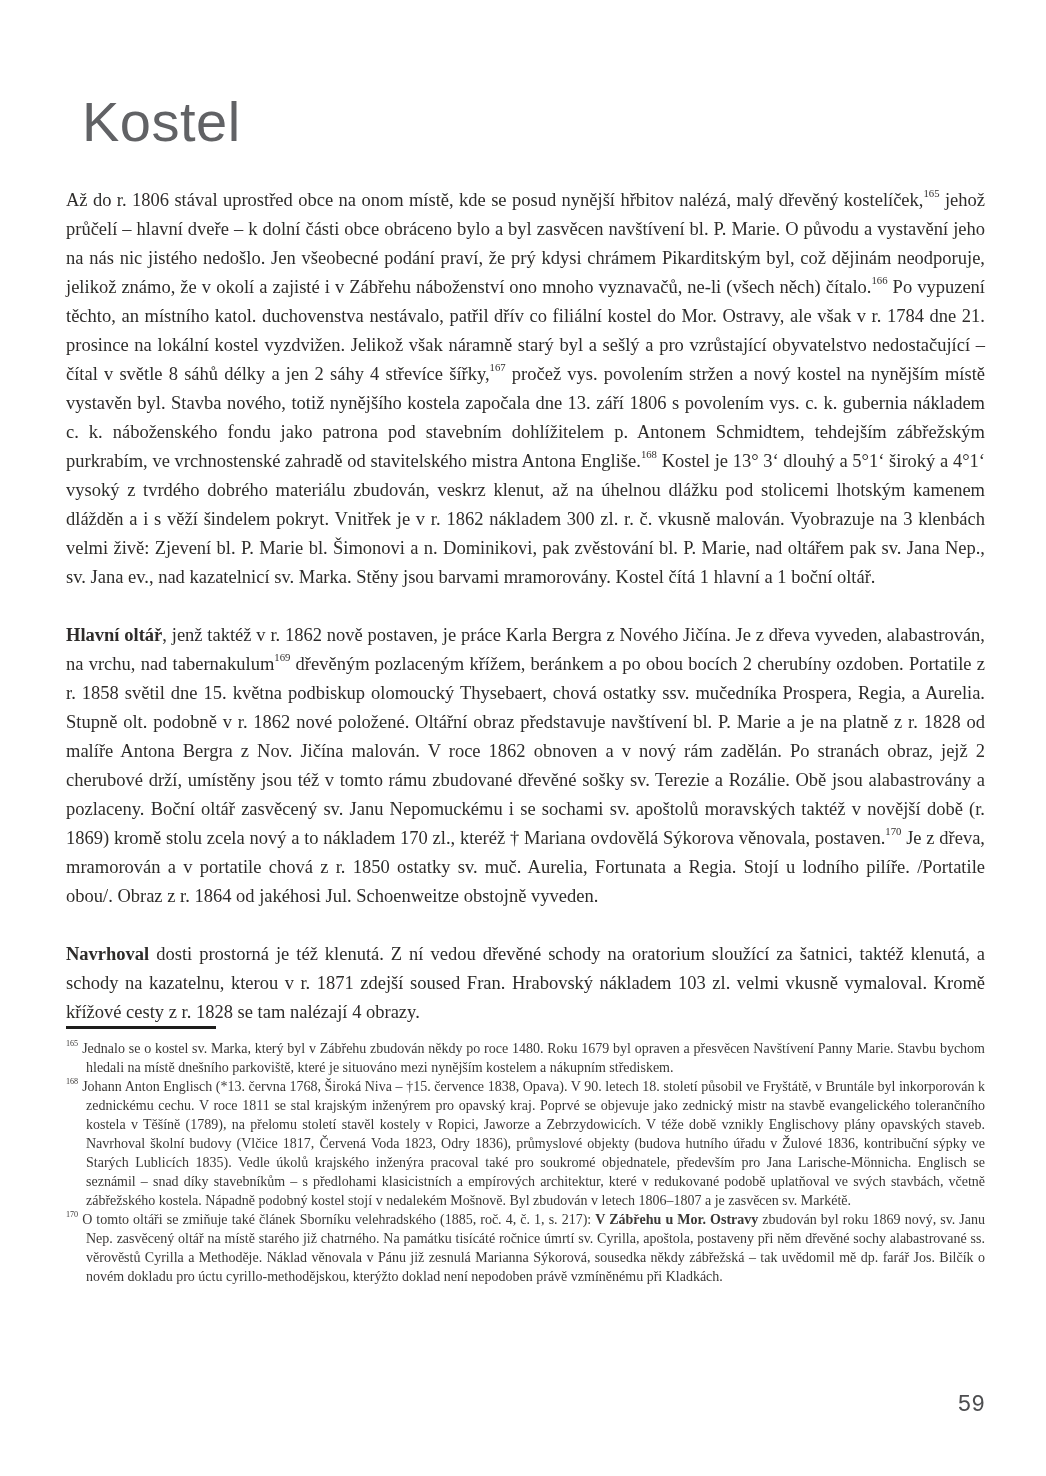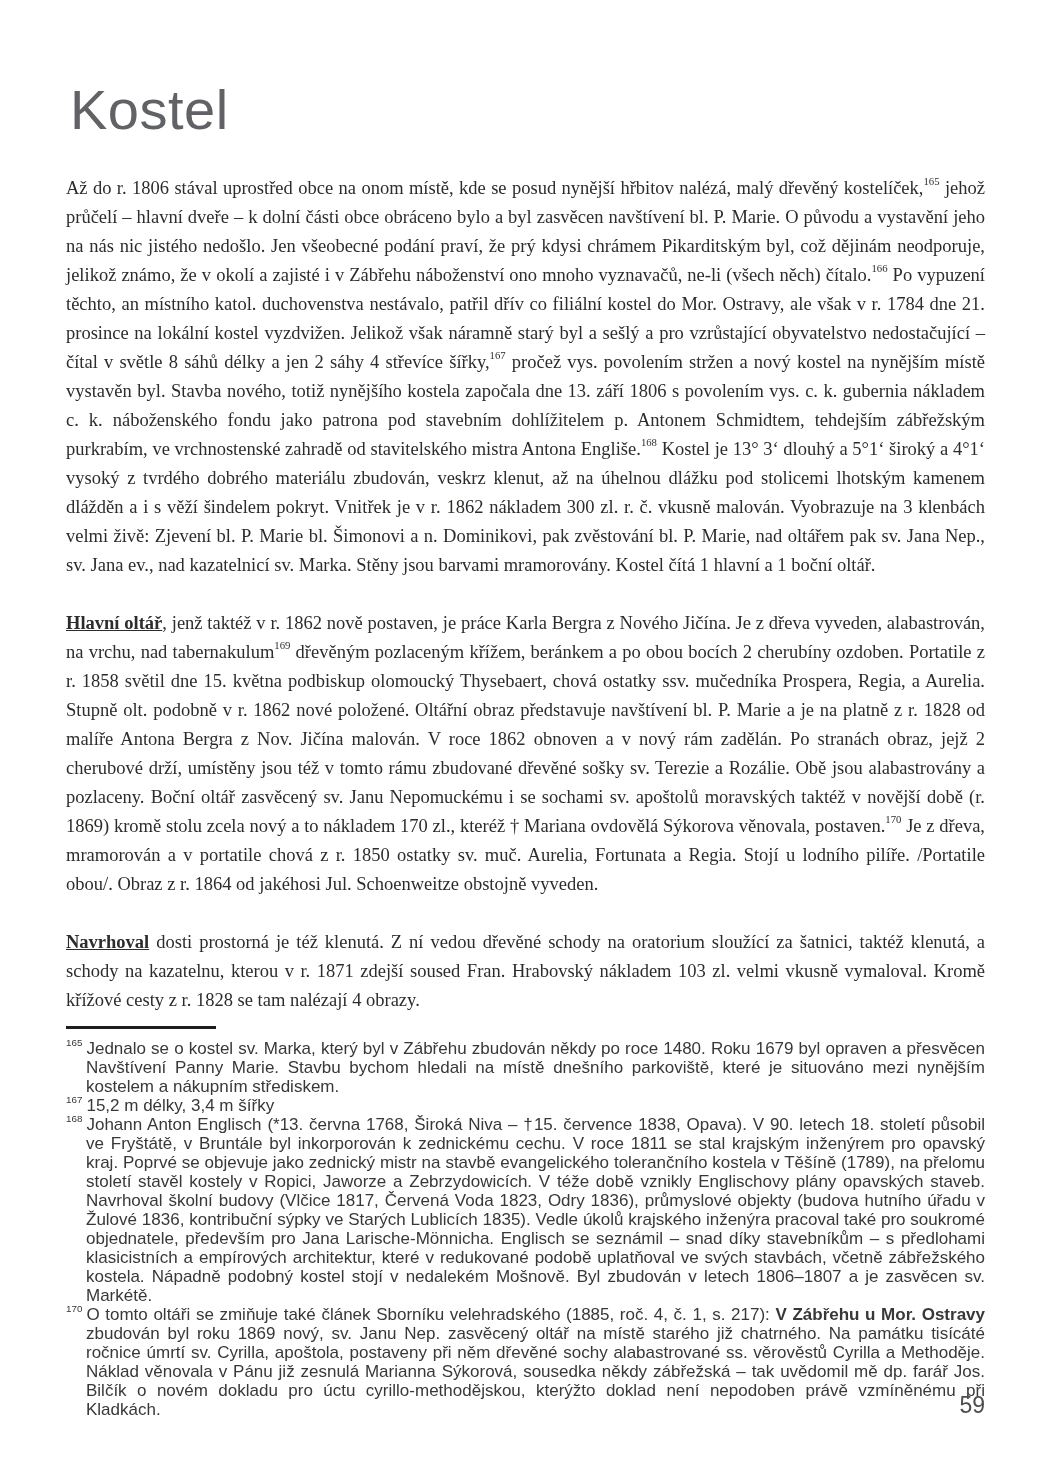--- a/index.html
+++ b/index.html
@@ -14,93 +14,92 @@
   .page{
     position:relative;
     width:1046px;height:1476px;
     margin:0 auto;
     background:var(--bg);
     overflow:hidden;
     box-sizing:border-box;
     padding:78px 61px 0 66px;
   }
   .doc-title{
-    margin:4px;
+    margin:16px;
     font-family:"Liberation Sans", sans-serif;
     font-weight:300;
     font-size:56px;
     line-height:1.0;
     color:var(--title);
     letter-spacing:0.5px;
   }
   .body-text{
     margin-top:36px;
     font-family:"Liberation Serif", serif;
     font-size:18.5px;
     line-height:29px;
     color:var(--body);
     text-align:justify;
     hyphens:auto;
     -webkit-hyphens:auto;
   }
   .para{margin:0 0 29px 0;}
-  .para .bold{font-weight:bold;text-decoration:underline;}
+  .para .bold{font-weight:bold;}
   sup.sup, sup.fn-num{
     font-size:0.58em;
     line-height:0;
     position:relative;
     top:-0.15em;
     vertical-align:super;
   }
   .footnotes{
     position:absolute;
     left:66px;right:61px;
     top:1026px;
-    font-family:Liberation Sans, sans-serif;
-    font-size:17px;
+    font-family:Liberation Serif, serif;
+    font-size:14px;
     line-height:19px;
     color:var(--footnote);
     text-align:justify;
   }
   .fn-rule{
     width:150px;height:0;
     border-top:3px solid var(--rule);
     margin-bottom:10px;
   }
   .fn{
     padding-left:20px;
     text-indent:-20px;
   }
   .fn .fn-num{margin-right:4px;}
   .fn .bold{font-weight:bold;margin-top:40px;}
   .page-number{
     position:absolute;
     right:61px;
     top:1392px;
-    font-family:Liberation Sans, sans-serif;
+    font-family:Liberation Mono, monospace;
     font-size:23px;
     color:var(--pageno);
   }
 </style>
 </head>
 <body>
 
 <div class="page">
   <h1 class="doc-title">Kostel</h1>
 
   <div class="body-text" id="paragraphs">
       <p class="para"><span class="seg">Až do r. 1806 stával uprostřed obce na onom místě, kde se posud nynější hřbitov nalézá, malý dřevěný kostelíček,</span><sup class="sup">165</sup><span class="seg"> jehož průčelí – hlavní dveře – k dolní části obce obráceno bylo a byl zasvěcen navštívení bl. P. Marie. O původu a vystavění jeho na nás nic jistého nedošlo. Jen všeobecné podání praví, že prý kdysi chrámem Pikarditským byl, což dějinám neodporuje, jelikož známo, že v okolí a zajisté i v Zábřehu náboženství ono mnoho vyznavačů, ne-li (všech něch) čítalo.</span><sup class="sup">166</sup><span class="seg"> Po vypuzení těchto, an místního katol. duchovenstva nestávalo, patřil dřív co filiální kostel do Mor. Ostravy, ale však v r. 1784 dne 21. prosince na lokální kostel vyzdvižen. Jelikož však náramně starý byl a sešlý a pro vzrůstající obyvatelstvo nedostačující – čítal v světle 8 sáhů délky a jen 2 sáhy 4 střevíce šířky,</span><sup class="sup">167</sup><span class="seg"> pročež vys. povolením stržen a nový kostel na nynějším místě vystavěn byl. Stavba nového, totiž nynějšího kostela započala dne 13. září 1806 s povolením vys. c. k. gubernia nákladem c. k. náboženského fondu jako patrona pod stavebním dohlížitelem p. Antonem Schmidtem, tehdejším zábřežským purkrabím, ve vrchnostenské zahradě od stavitelského mistra Antona Engliše.</span><sup class="sup">168</sup><span class="seg"> Kostel je 13° 3‘ dlouhý a 5°1‘ široký a 4°1‘ vysoký z tvrdého dobrého materiálu zbudován, veskrz klenut, až na úhelnou dlážku pod stolicemi lhotským kamenem dlážděn a i s věží šindelem pokryt. Vnitřek je v r. 1862 nákladem 300 zl. r. č. vkusně malován. Vyobrazuje na 3 klenbách velmi živě: Zjevení bl. P. Marie bl. Šimonovi a n. Dominikovi, pak zvěstování bl. P. Marie, nad oltářem pak sv. Jana Nep., sv. Jana ev., nad kazatelnicí sv. Marka. Stěny jsou barvami mramorovány. Kostel čítá 1 hlavní a 1 boční oltář.</span></p>
       <p class="para"><span class="bold">Hlavní oltář</span><span class="seg">, jenž taktéž v r. 1862 nově postaven, je práce Karla Bergra z Nového Jičína. Je z dřeva vyveden, alabastrován, na vrchu, nad tabernakulum</span><sup class="sup">169</sup><span class="seg"> dřevěným pozlaceným křížem, beránkem a po obou bocích 2 cherubíny ozdoben. Portatile z r. 1858 světil dne 15. května podbiskup olomoucký Thysebaert, chová ostatky ssv. mučedníka Prospera, Regia, a Aurelia. Stupně olt. podobně v r. 1862 nové položené. Oltářní obraz představuje navštívení bl. P. Marie a je na platně z r. 1828 od malíře Antona Bergra z Nov. Jičína malován. V roce 1862 obnoven a v nový rám zadělán. Po stranách obraz, jejž 2 cherubové drží, umístěny jsou též v tomto rámu zbudované dřevěné sošky sv. Terezie a Rozálie. Obě jsou alabastrovány a pozlaceny. Boční oltář zasvěcený sv. Janu Nepomuckému i se sochami sv. apoštolů moravských taktéž v novější době (r. 1869) kromě stolu zcela nový a to nákladem 170 zl., kteréž † Mariana ovdovělá Sýkorova věnovala, postaven.</span><sup class="sup">170</sup><span class="seg"> Je z dřeva, mramorován a v portatile chová z r. 1850 ostatky sv. muč. Aurelia, Fortunata a Regia. Stojí u lodního pilíře. /Portatile obou/. Obraz z r. 1864 od jakéhosi Jul. Schoenweitze obstojně vyveden.</span></p>
       <p class="para"><span class="bold">Navrhoval</span><span class="seg"> dosti prostorná je též klenutá. Z ní vedou dřevěné schody na oratorium sloužící za šatnici, taktéž klenutá, a schody na kazatelnu, kterou v r. 1871 zdejší soused Fran. Hrabovský nákladem 103 zl. velmi vkusně vymaloval. Kromě křížové cesty z r. 1828 se tam nalézají 4 obrazy.</span></p>
     </div>
 
   <div class="footnotes">
     <div class="fn-rule"></div>
     <div id="footnotes">
         <div class="fn"><sup class="fn-num">165</sup><span class="seg">Jednalo se o kostel sv. Marka, který byl v Zábřehu zbudován někdy po roce 1480. Roku 1679 byl opraven a přesvěcen Navštívení Panny Marie. Stavbu bychom hledali na místě dnešního parkoviště, které je situováno mezi nynějším kostelem a nákupním střediskem.</span></div>
-        <div class="fn"><sup class="fn-num">167</sup><span class="seg">15,2 m délky, 3,4 m šířky</span></div>
         <div class="fn"><sup class="fn-num">168</sup><span class="seg">Johann Anton Englisch (*13. června 1768, Široká Niva – †15. července 1838, Opava). V 90. letech 18. století působil ve Fryštátě, v Bruntále byl inkorporován k zednickému cechu. V roce 1811 se stal krajským inženýrem pro opavský kraj. Poprvé se objevuje jako zednický mistr na stavbě evangelického tolerančního kostela v Těšíně (1789), na přelomu století stavěl kostely v Ropici, Jaworze a Zebrzydowicích. V téže době vznikly Englischovy plány opavských staveb. Navrhoval školní budovy (Vlčice 1817, Červená Voda 1823, Odry 1836), průmyslové objekty (budova hutního úřadu v Žulové 1836, kontribuční sýpky ve Starých Lublicích 1835). Vedle úkolů krajského inženýra pracoval také pro soukromé objednatele, především pro Jana Larische-Mönnicha. Englisch se seznámil – snad díky stavebníkům – s předlohami klasicistních a empírových architektur, které v redukované podobě uplatňoval ve svých stavbách, včetně zábřežského kostela. Nápadně podobný kostel stojí v nedalekém Mošnově. Byl zbudován v letech 1806–1807 a je zasvěcen sv. Markétě.</span></div>
         <div class="fn"><sup class="fn-num">170</sup><span class="seg">O tomto oltáři se zmiňuje také článek Sborníku velehradského (1885, roč. 4, č. 1, s. 217): </span><span class="bold">V Zábřehu u Mor. Ostravy</span><span class="seg"> zbudován byl roku 1869 nový, sv. Janu Nep. zasvěcený oltář na místě starého již chatrného. Na památku tisícáté ročnice úmrtí sv. Cyrilla, apoštola, postaveny při něm dřevěné sochy alabastrované ss. věrověstů Cyrilla a Methoděje. Náklad věnovala v Pánu již zesnulá Marianna Sýkorová, sousedka někdy zábřežská – tak uvědomil mě dp. farář Jos. Bilčík o novém dokladu pro úctu cyrillo-methodějskou, kterýžto doklad není nepodoben právě vzmíněnému při Kladkách.</span></div>
       </div>
   </div>
 
   <div class="page-number">59</div>
 </div>
 
 </body></html>

